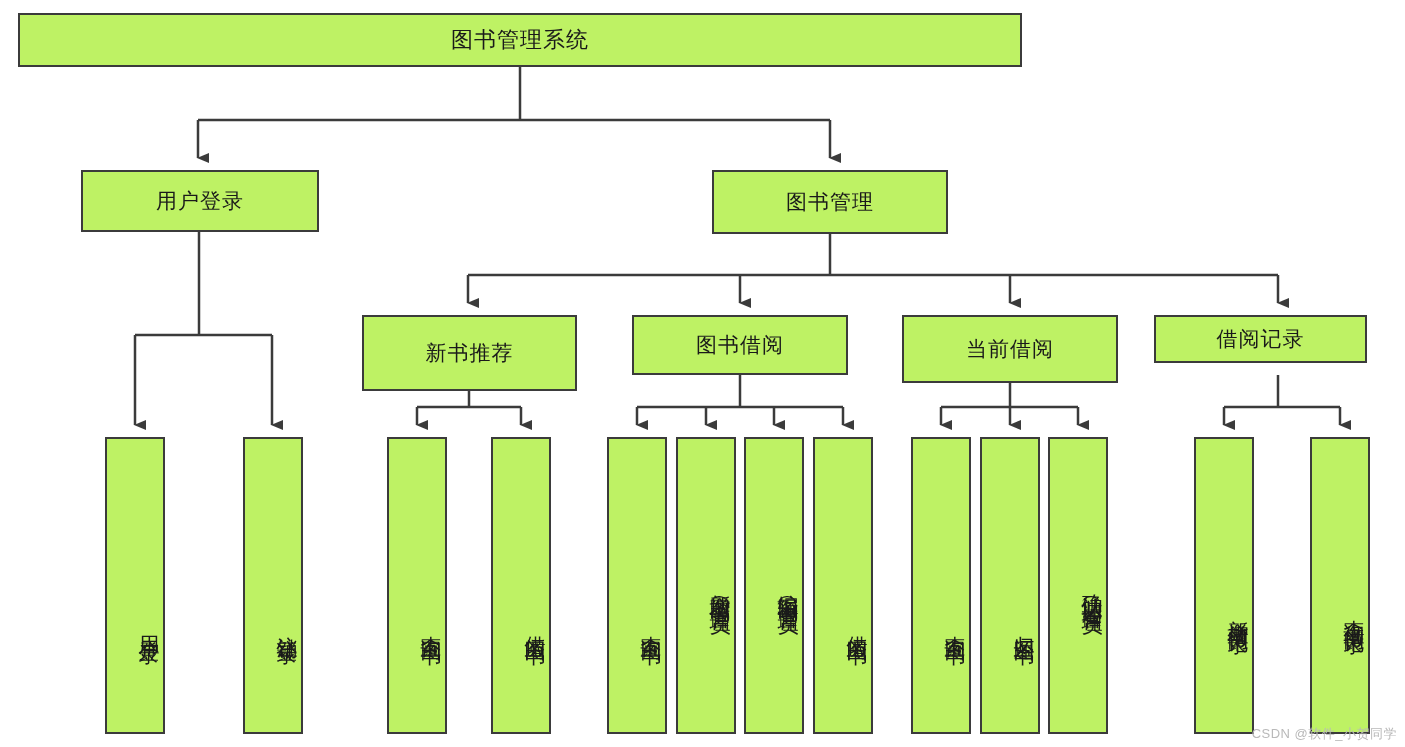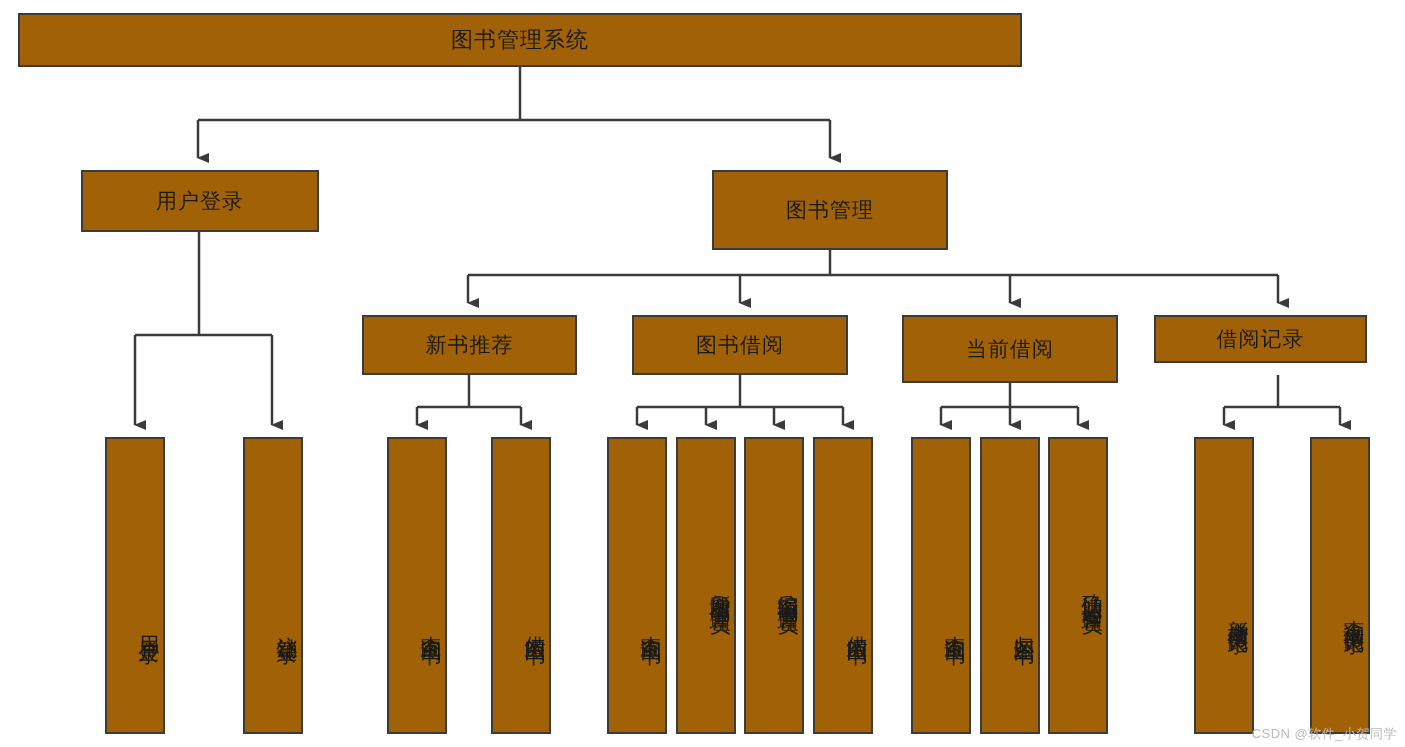--- a/index.html
+++ b/index.html
@@ -14,21 +14,21 @@
     position: relative;
     width: 1405px;
     height: 747px;
     background: #ffffff;
     overflow: hidden;
   }
   .node {
     position: absolute;
     box-sizing: border-box;
     border: 2px solid #3b3b3b;
-    background: #a16207;
+    background: #bef264;
     display: flex;
     align-items: center;
     justify-content: center;
     color: #1a1a1a;
   }
   .node.horiz {
     font-size: 21px;
     letter-spacing: 1px;
   }
   .node.vert {
@@ -118,23 +118,23 @@
       <path d="M1278,375 L1278,407"></path>
       <path d="M1224,407 L1340,407"></path>
       <path d="M1224,407 L1224,425" marker-end="url(#arrow)"></path>
       <path d="M1340,407 L1340,425" marker-end="url(#arrow)"></path>
     </g>
   </svg>
 
   <div class="node horiz root" style="left:18px; top:13px; width:1004px; height:54px;">图书管理系统</div>
 
   <div class="node horiz" style="left:81px; top:170px; width:238px; height:62px;">用户登录</div>
-  <div class="node horiz" style="left:712px; top:170px; width:236px; height:80px;">图书管理</div>
+  <div class="node horiz" style="left:712px; top:170px; width:236px; height:64px;">图书管理</div>
 
-  <div class="node horiz" style="left:362px; top:315px; width:215px; height:60px;">新书推荐</div>
+  <div class="node horiz" style="left:362px; top:315px; width:215px; height:76px;">新书推荐</div>
   <div class="node horiz" style="left:632px; top:315px; width:216px; height:60px;">图书借阅</div>
   <div class="node horiz" style="left:902px; top:315px; width:216px; height:68px;">当前借阅</div>
   <div class="node horiz" style="left:1154px; top:315px; width:213px; height:48px;">借阅记录</div>
 
   <div class="node vert pad-low" style="left:105px; top:437px; width:60px; height:297px;">用户登录</div>
   <div class="node vert pad-low" style="left:243px; top:437px; width:60px; height:297px;">注销登录</div>
 
   <div class="node vert pad-low" style="left:387px; top:437px; width:60px; height:297px;">查询图书</div>
   <div class="node vert pad-low" style="left:491px; top:437px; width:60px; height:297px;">借阅图书</div>
 

